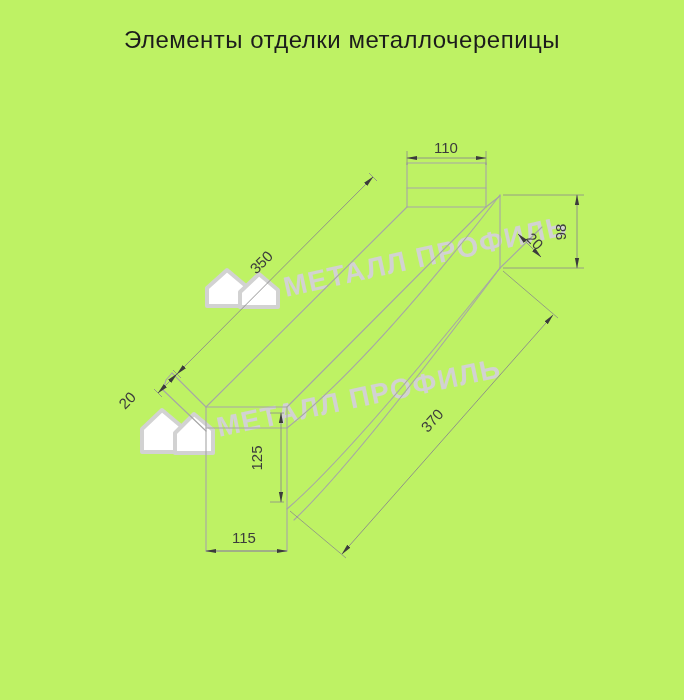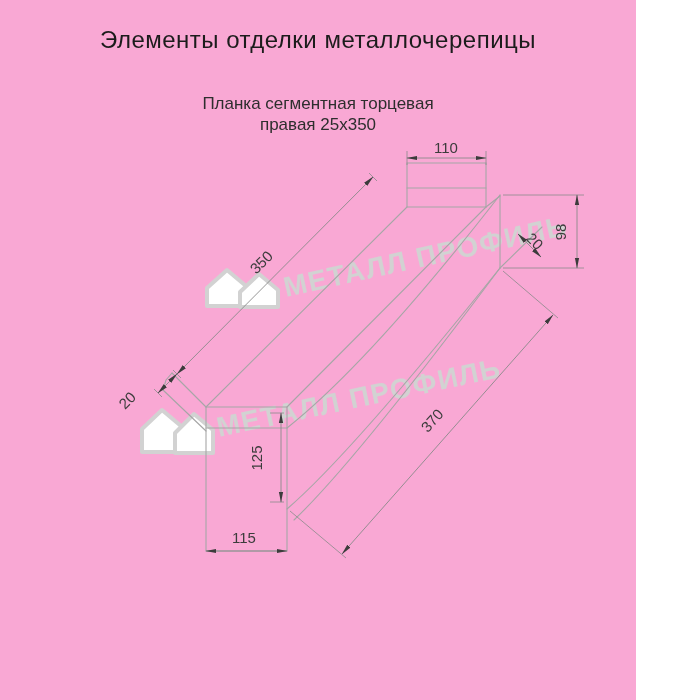--- a/index.html
+++ b/index.html
@@ -1,16 +1,16 @@
 <!DOCTYPE html>
 <html><head>
 <meta charset="utf-8">
 <style>
   html,body{margin:0;padding:0;background:#fff;}
-  .page{position:relative;width:636px;height:700px;background:#f9a8d4;overflow:hidden;
+  .page{position:relative;width:684px;height:700px;background:#bef264;overflow:hidden;
         font-family:"Liberation Sans", sans-serif;}
   .title{position:absolute;top:26px;left:0;width:100%;text-align:center;
          font-size:24px;letter-spacing:.5px;color:#1c1c1c;}
   .subtitle{position:absolute;top:93px;left:0;width:100%;text-align:center;
             font-size:17px;line-height:21px;color:#2e2e2e;}
   .footer{position:absolute;left:18px;top:642px;font-size:13px;line-height:17.5px;color:#262626;}
   svg{position:absolute;left:0;top:0;}
   .obj{stroke:#a6a6a6;stroke-width:1.1;fill:none;stroke-linecap:round;}
   .dimln{stroke:#8a8a8a;stroke-width:0.9;fill:none;}
   .ext{stroke:#8a8a8a;stroke-width:0.8;fill:none;}
@@ -19,24 +19,20 @@
           letter-spacing:1.5px;fill:#d2d2d2;}
   .house{stroke:#d2d2d2;stroke-width:4;fill:#ffffff;stroke-linejoin:round;}
 </style>
 </head>
 <body>
 
 <div class="page">
 
   <div class="title">Элементы отделки металлочерепицы</div>
 
-  <div class="subtitle">
-    <div>Планка сегментная торцевая</div>
-    <div>правая 25x350</div>
-  </div>
 
   <svg width="700" height="700" viewBox="0 0 700 700">
     <defs>
       <marker id="arw" viewBox="0 0 10 6" refX="9.5" refY="3" markerWidth="11" markerHeight="7" orient="auto-start-reverse" markerUnits="userSpaceOnUse">
         <path d="M0,1 L10,3 L0,5 Z" fill="#3c3c3c"></path>
       </marker>
       <filter id="wmblur" x="-10%" y="-10%" width="120%" height="120%">
         <feGaussianBlur stdDeviation="0.6"></feGaussianBlur>
       </filter>
     </defs>

